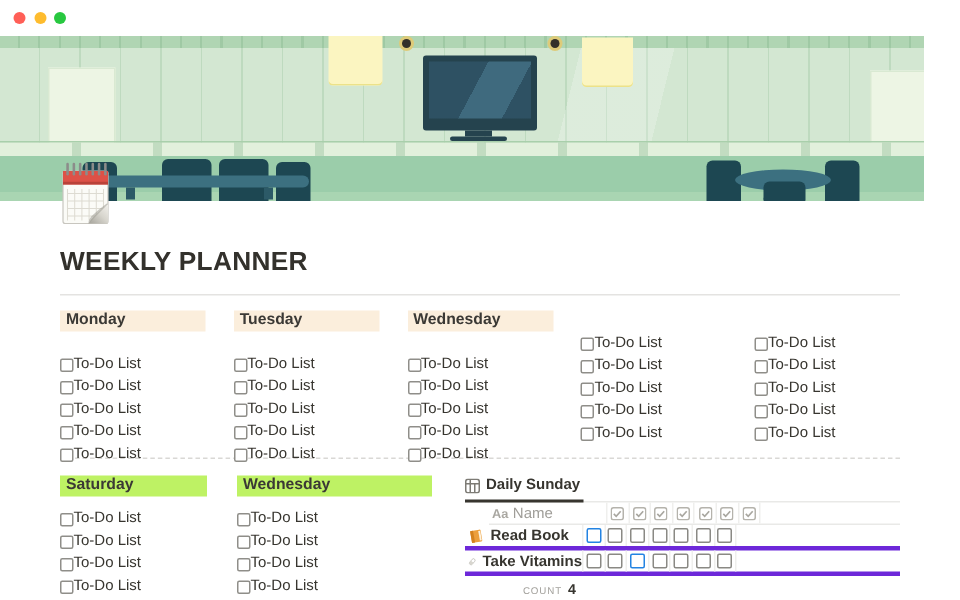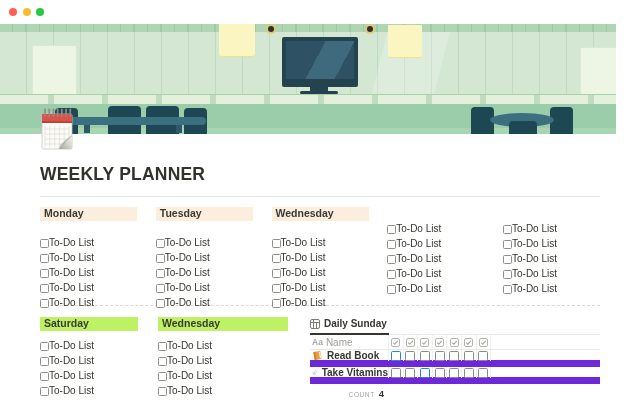--- a/index.html
+++ b/index.html
@@ -73,25 +73,25 @@
   .sat-col{position:absolute;left:40px;top:317px;width:98px;}
   .sun-col{position:absolute;left:158px;top:317px;width:130px;}
   .sat-col .todos,.sun-col .todos{margin-top:5px;}
 
   
   .habits{position:absolute;left:310px;top:316px;width:290px;}
   .tabbar{border-bottom:1px solid #e9e9e7;display:flex;}
   .tab{display:flex;align-items:center;gap:4px;font-size:10px;font-weight:600;color:#37352f;
     padding:2px 2px 4px 0;border-bottom:2px solid #37352f;margin-bottom:-1px;}
   .tgrid{display:grid;grid-template-columns:78px repeat(7,14.6px) 1fr;align-items:center;}
-  .thead{height:15px;border-bottom:1px solid #e9e9e7;color:#9f9d98;}
+  .thead{height:15px;border-bottom:1px solid #e9e9e7;color:#9f9d98;margin-left:16px;}
   .thead .name-h{display:flex;align-items:center;gap:3px;font-size:10px;padding-left:2px;}
   .aa{font-size:8.5px;font-weight:600;color:#a9a7a1;}
   .ccell{height:100%;display:flex;align-items:center;justify-content:center;border-left:1px solid #efefed;}
-  .trow{height:17px;border-bottom:7px solid #6d28d9;}
+  .trow{height:17px;border-bottom:3px solid #6d28d9;}
   .trow .name-c{display:flex;align-items:center;gap:4px;font-size:10px;font-weight:600;padding-left:2px;white-space:nowrap;}
   .cb{width:10px;height:10px;border:1.2px solid #8a8984;border-radius:1.5px;background:#fff;
     display:flex;align-items:center;justify-content:center;}
   .cb.checked{border-color:#2383e2;}
   .cb.checked::after{content:"✓";font-family:"DejaVu Sans",sans-serif;font-size:7.5px;font-weight:700;color:#fff;line-height:1;}
   .tfoot{width:78px;display:flex;justify-content:flex-end;align-items:baseline;gap:4px;padding:4px 4px 0 0;}
   .count-label{font-size:6.5px;letter-spacing:.6px;color:#a3a19c;text-transform:uppercase;}
   .count-value{font-size:9.5px;font-weight:600;color:#37352f;}
 </style>
 </head>

